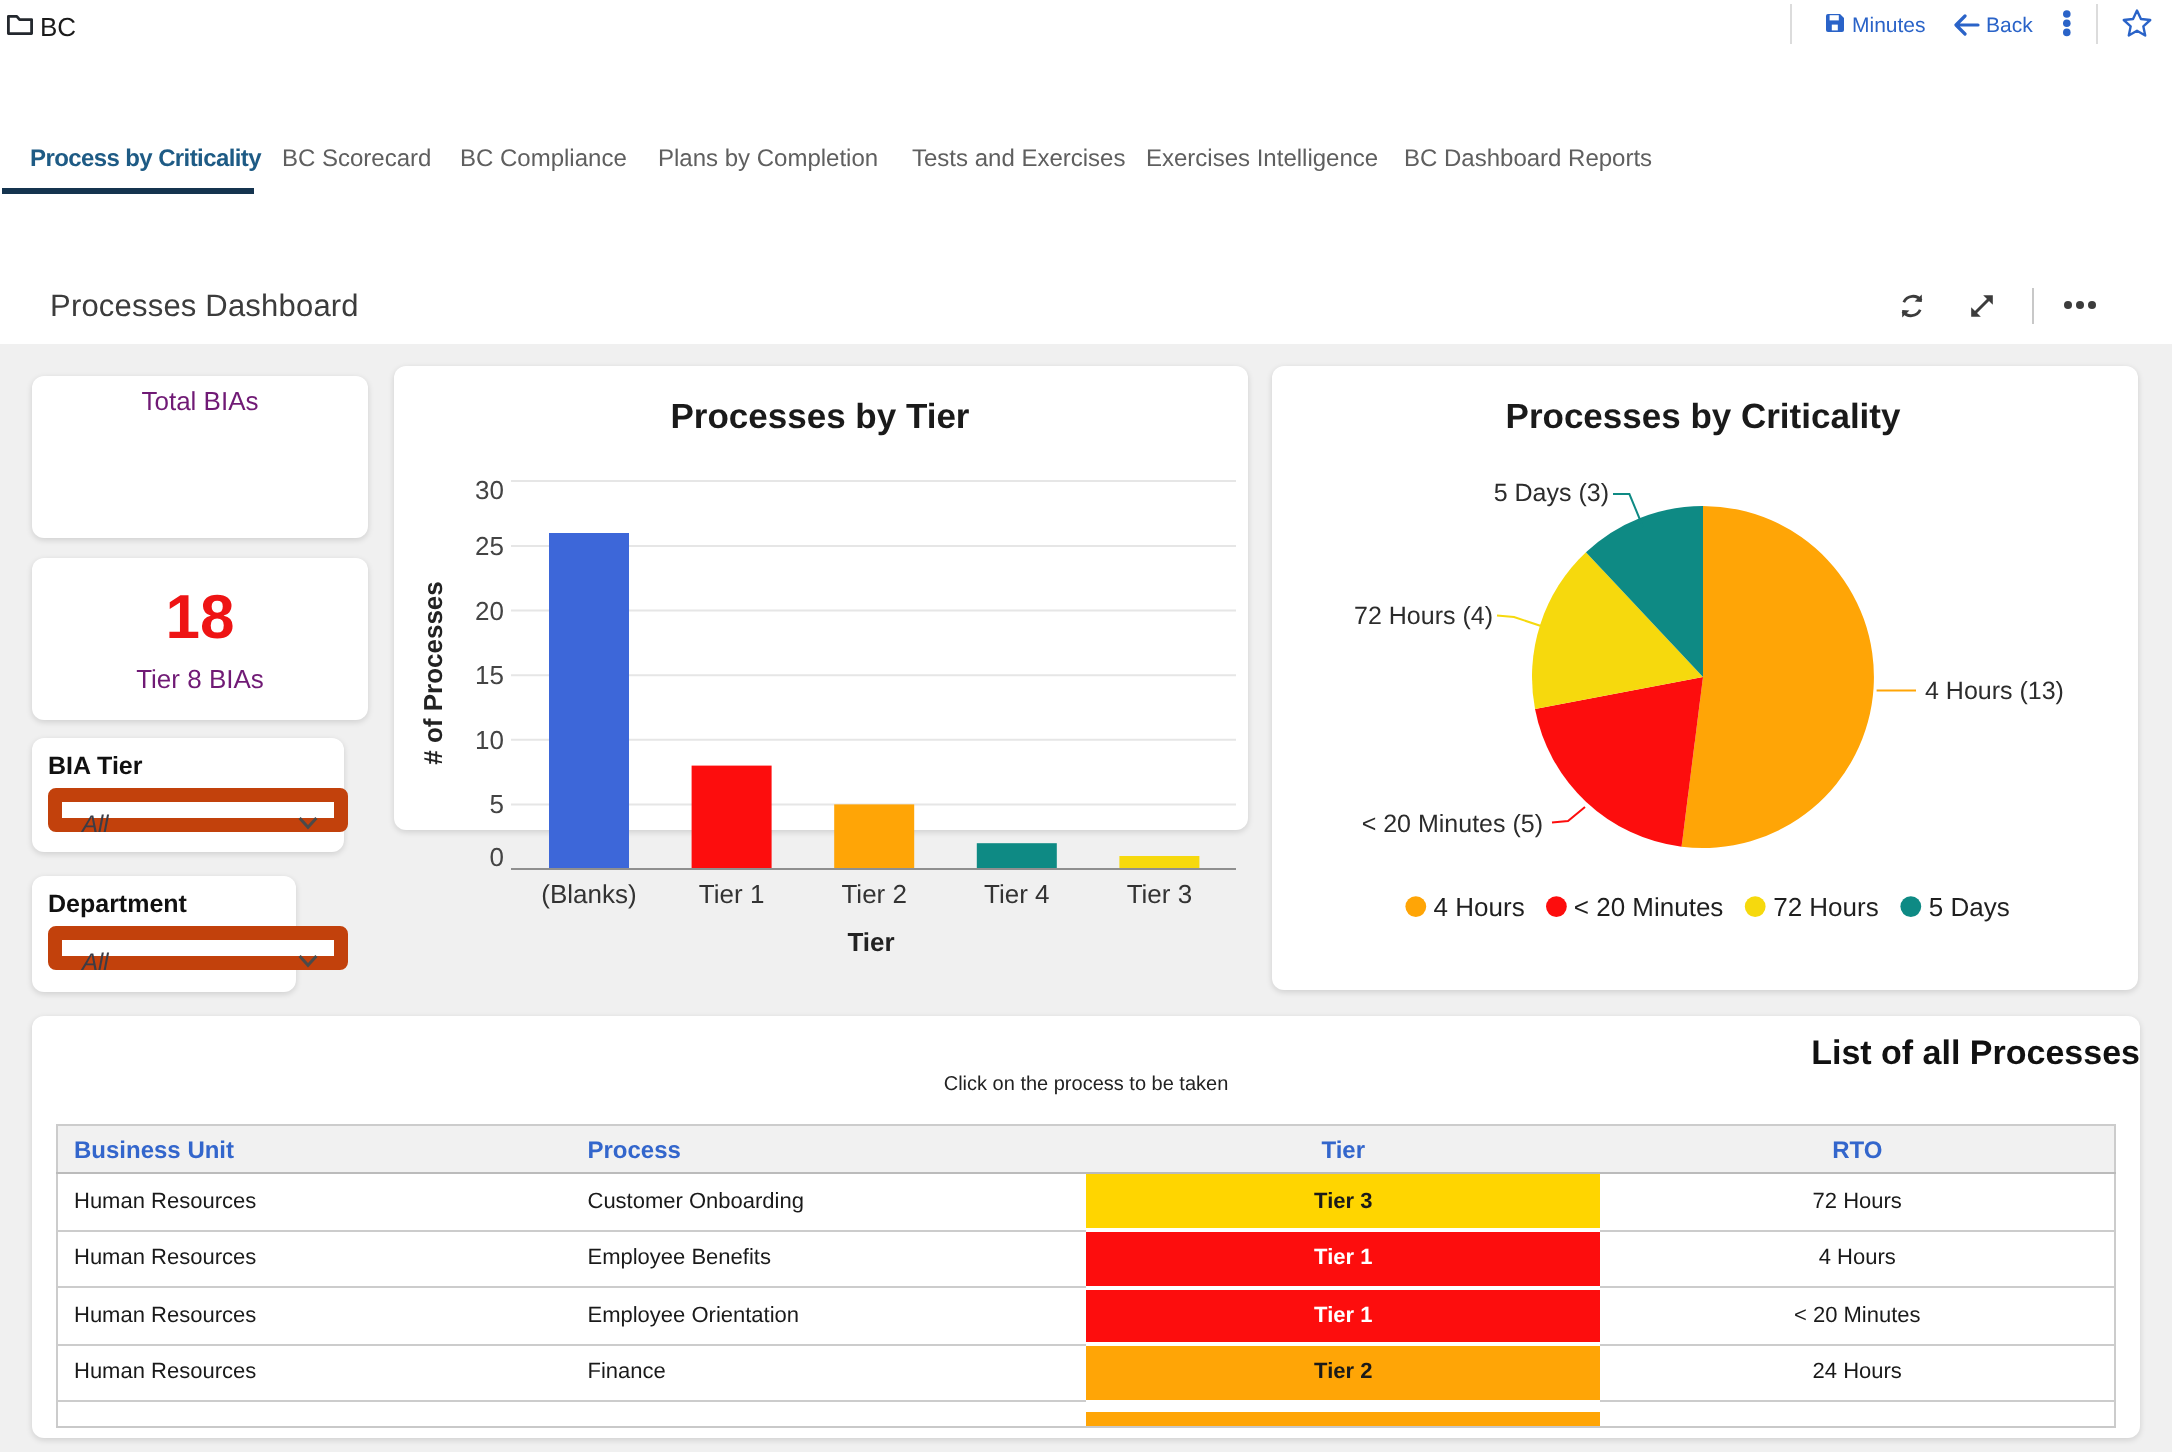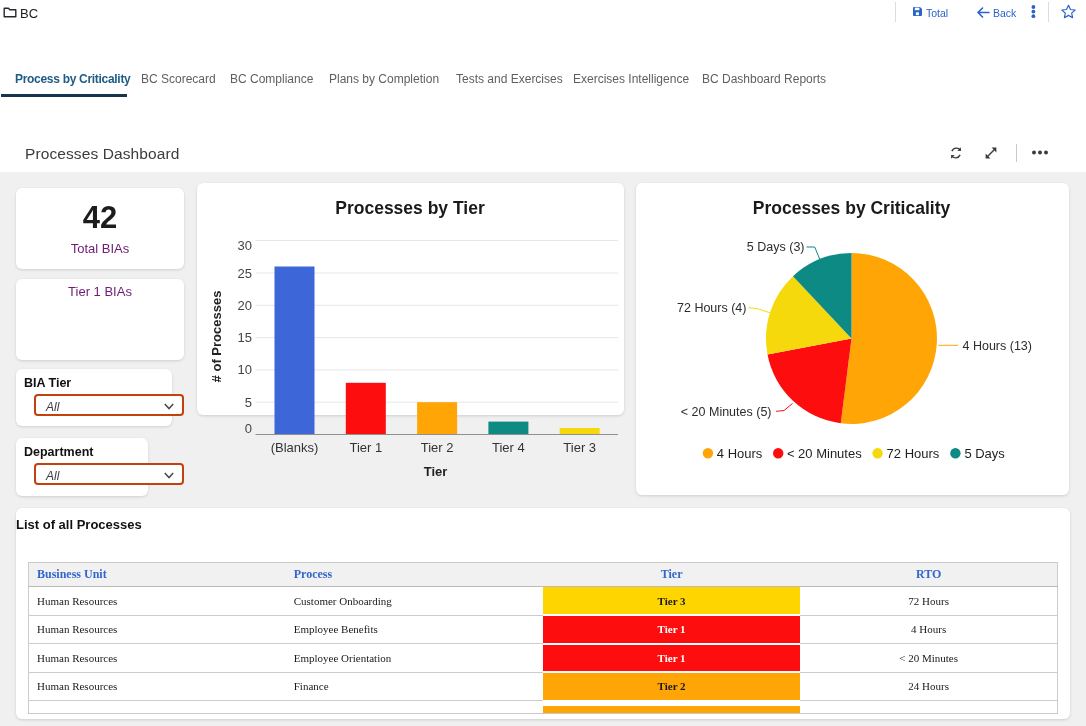--- a/index.html
+++ b/index.html
@@ -14,25 +14,25 @@
 .tab.active { color:#1e5b85; font-weight:bold; font-size:12px; letter-spacing:-0.3px; }
 #tab-underline { left:1px; top:94px; width:126px; height:3px; background:#15344f; }
 
 #dash-title { left:25px; top:145px; font-size:15.5px; letter-spacing:0.1px; font-weight:normal; color:#3c3c3c; }
 
 #content { left:0; top:172px; width:1086px; height:554px; background:#f0f0f0; }
 .card { position:absolute; background:#fff; border-radius:6px; box-shadow:0 1px 3px rgba(0,0,0,0.14); }
 .bignum { width:100%; text-align:center; font-size:31px; font-weight:bold; color:#1c1c1c; }
 .biglabel { width:100%; text-align:center; font-size:13px; color:#701a75; }
 .filter-label { left:8px; font-size:12.5px; font-weight:bold; color:#111; }
-.select { left:18px; width:150px; height:22px; border:2px solid #c2410c; border-radius:4px; background:#fff; }
+.select { left:8px; width:150px; height:22px; border:7px solid #c2410c; border-radius:4px; background:#fff; }
 .select .all { position:absolute; left:10px; top:4px; font-size:12px; font-style:italic; color:#3c3c46; }
 .select svg { position:absolute; right:8px; top:7px; }
 
-#list-title { width:100%; text-align:left; font-size:13px; font-weight:bold; color:#111; }
+#list-title { width:100%; text-align:right; font-size:17px; font-weight:bold; color:#111; }
 #list-sub { width:100%; text-align:center; font-size:10px; color:#222; }
 table { border-collapse:collapse; table-layout:fixed; width:1030px; }
 th,td { height:28.5px; overflow:hidden; white-space:nowrap; }
 th { background:#f1f1f1; color:#36c; font-size:12px; font-weight:bold; text-align:left; padding-left:8px; border-top:1px solid #ccc; border-bottom:1px solid #bbb; height:24px; }
 td { font-size:11px; color:#1a1a1a; padding-left:8px; border-bottom:1px solid #ccc; }
 td.c, th.c { text-align:center; padding-left:0; }
 td.tier { font-weight:bold; border-top:1px solid #fff; border-bottom:2px solid #fff; }
 tr { border-left:1px solid #ccc; border-right:1px solid #ccc; }
 tr.r5 td { padding-top:12px; height:32px; }
 
@@ -43,21 +43,21 @@
 <svg class="abs" style="left:3px;top:6px" width="14" height="13" viewBox="0 0 14 13">
   <path d="M1.2 2.2 h4.2 l1.4 1.6 h6 v7 h-11.6 z" fill="none" stroke="#24282e" stroke-width="1.4" stroke-linejoin="round"></path>
 </svg>
 <div class="abs" id="bc-label">BC</div>
 <div class="abs vsep" style="left:895px;top:2px;height:20px"></div>
 <svg class="abs" style="left:912px;top:6px" width="11" height="11" viewBox="0 0 11 11">
   <path d="M1 2 q0-1 1-1 h6 l2 2 v6 q0 1 -1 1 h-7 q-1 0 -1-1 z" fill="#2a63c8"></path>
   <rect x="2.8" y="1.6" width="4.6" height="2.6" fill="#fff"></rect>
   <rect x="3.9" y="6.3" width="3" height="2.9" fill="#fff"></rect>
 </svg>
-<div class="abs toplink" style="left:926px;top:7px">Total</div>
+<div class="abs toplink" style="left:926px;top:7px">Minutes</div>
 <svg class="abs" style="left:977px;top:7px" width="13" height="11" viewBox="0 0 13 11">
   <path d="M12 5.5 H1.5 M5.5 1 L1 5.5 L5.5 10" fill="none" stroke="#2a63c8" stroke-width="1.6" stroke-linecap="round" stroke-linejoin="round"></path>
 </svg>
 <div class="abs toplink" style="left:993px;top:7px">Back</div>
 <svg class="abs" style="left:1031px;top:5px" width="6" height="14" viewBox="0 0 6 14">
   <circle cx="2.4" cy="2" r="1.9" fill="#2a63c8"></circle>
     <circle cx="2.4" cy="6.6" r="1.9" fill="#2a63c8"></circle>
     <circle cx="2.4" cy="11.2" r="1.9" fill="#2a63c8"></circle>
 </svg>
 <div class="abs vsep" style="left:1048px;top:2px;height:20px"></div>
@@ -89,25 +89,25 @@
 <svg class="abs" style="left:1031px;top:150px" width="18" height="6" viewBox="0 0 18 6">
   <circle cx="3" cy="2.5" r="2" fill="#3c3c3c"></circle>
     <circle cx="9" cy="2.5" r="2" fill="#3c3c3c"></circle>
     <circle cx="15" cy="2.5" r="2" fill="#3c3c3c"></circle>
 </svg>
 
 <div class="abs" id="content"></div>
 
 <div class="card" style="left:16px;top:188px;width:168px;height:81px">
   <div class="abs bignum" style="top:198px"></div>
-  <div class="bignum" style="margin-top:12px">42</div>
   <div class="biglabel" style="margin-top:5px">Total BIAs</div>
 </div>
 <div class="card" style="left:16px;top:279px;width:168px;height:81px">
-  <div class="biglabel" style="margin-top:5px">Tier 1 BIAs</div>
+  <div class="bignum" style="margin-top:12px;color:#ee1414">18</div>
+  <div class="biglabel" style="margin-top:5px">Tier 8 BIAs</div>
 </div>
 <div class="card" style="left:16px;top:369px;width:156px;height:57px">
   <div class="abs filter-label" style="top:7px">BIA Tier</div>
   <div class="abs select" style="top:25px">
     <span class="all">All</span>
     <svg width="10" height="7" viewBox="0 0 10 7">
         <path d="M0.8 1 L5 5.6 L9.2 1" fill="none" stroke="#4a4a4a" stroke-width="1.5"></path>
       </svg>
   </div>
 </div>
@@ -188,21 +188,22 @@
     <text x="80.8" y="274.8">4 Hours</text>
     <text x="150.9" y="274.8">&lt; 20 Minutes</text>
     <text x="250.6" y="274.8">72 Hours</text>
     <text x="328.4" y="274.8">5 Days</text>
   </g>
 </svg>
 </div>
 
 <div class="card" style="left:16px;top:508px;width:1054px;height:211px;overflow:hidden">
   <div id="list-title" style="margin-top:9px">List of all Processes</div>
-  <div style="position:absolute;left:12px;top:54px;width:1030px;height:152px;overflow:hidden;border-bottom:1px solid #c9c9c9;font-family:Liberation Serif, serif;">
+  <div id="list-sub">Click on the process to be taken</div>
+  <div style="position:absolute;left:12px;top:54px;width:1030px;height:152px;overflow:hidden;border-bottom:1px solid #c9c9c9;">
       <table>
     <tbody>
           <tr>
       <th>Business Unit</th>
             <th>Process</th>
             <th class="c">Tier</th>
             <th class="c">RTO</th>
     </tr>
     <tr>
       <td>Human Resources</td>

